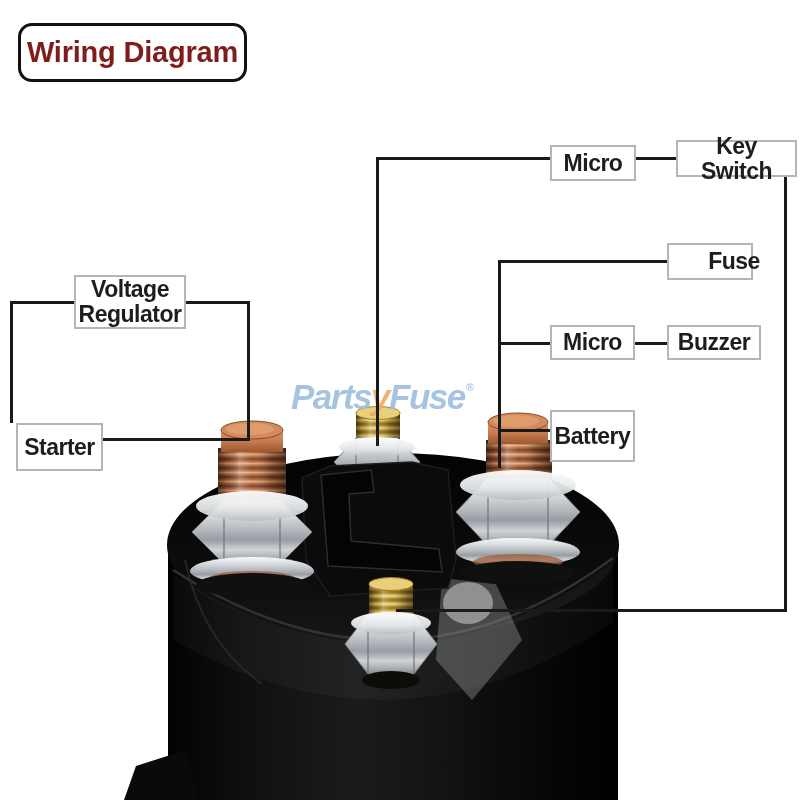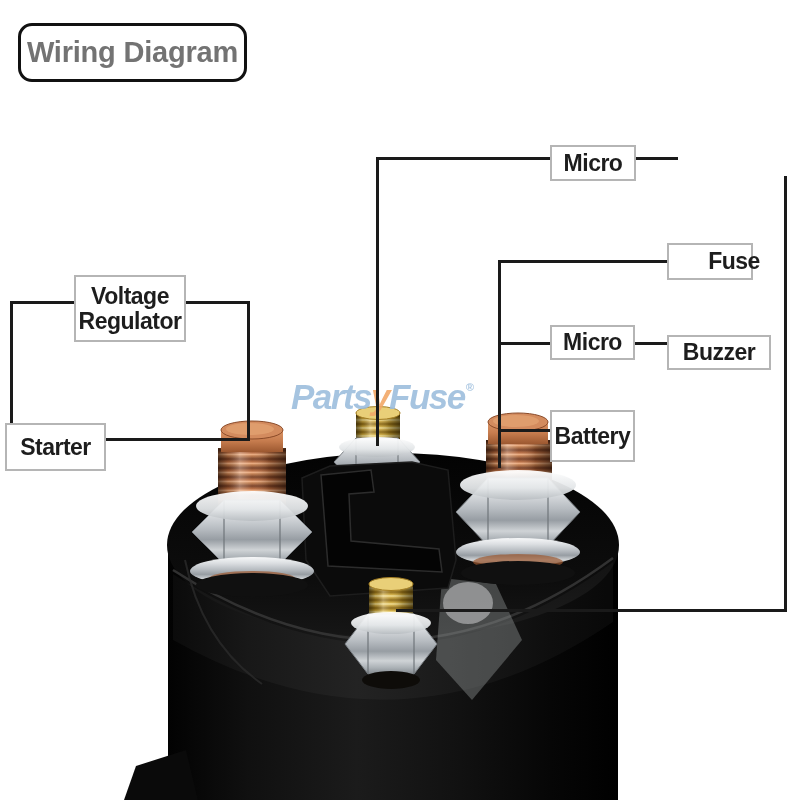--- a/index.html
+++ b/index.html
@@ -19,21 +19,21 @@
   .lbl{
     position:absolute;z-index:4;background:#ffffff;border:2px solid #b5b5b5;
     color:#1d1d1d;display:flex;align-items:center;justify-content:center;
     font-weight:bold;font-size:23px;letter-spacing:-0.5px;line-height:1.08;
     box-sizing:border-box;text-align:center;
   }
   .title-box{
     position:absolute;left:18px;top:23px;width:229px;height:59px;z-index:4;
     background:#ffffff;border:3px solid #111111;border-radius:14px;
     display:flex;align-items:center;justify-content:center;
-    font-size:29px;font-weight:bold;color:#737373;letter-spacing:-0.2px;
+    font-size:29px;font-weight:bold;color:#7f1d1d;letter-spacing:-0.2px;
     box-sizing:border-box;
   }
 </style>
 </head>
 <body>
 
 <div class="stage">
 
   <svg class="photo-svg" width="800" height="800" viewBox="0 0 800 800">
     <defs>
@@ -177,22 +177,23 @@
   <div class="wire" style="left:498px;top:342px;width:53px;height:3px;"></div>
   <div class="wire" style="left:634px;top:342px;width:34px;height:3px;"></div>
   <div class="wire" style="left:498px;top:429px;width:54px;height:3px;"></div>
   <div class="wire" style="left:10px;top:301px;width:64px;height:3px;"></div>
   <div class="wire" style="left:10px;top:301px;width:3px;height:122px;"></div>
   <div class="wire" style="left:185px;top:301px;width:65px;height:3px;"></div>
   <div class="wire" style="left:247px;top:301px;width:3px;height:140px;"></div>
   <div class="wire" style="left:103px;top:438px;width:147px;height:3px;"></div>
 
   <div class="lbl" style="left:550px;top:145px;width:86px;height:36px;">Micro</div>
+  <div class="lbl" style="left:676px;top:140px;width:121px;height:37px;">Key Switch</div>
   <div class="lbl" style="left:667px;top:243px;width:86px;height:37px;padding-left:48px;">Fuse</div>
   <div class="lbl" style="left:550px;top:325px;width:85px;height:35px;">Micro</div>
-  <div class="lbl" style="left:667px;top:335px;width:104px;height:35px;">Buzzer</div>
+  <div class="lbl" style="left:667px;top:325px;width:94px;height:35px;">Buzzer</div>
   <div class="lbl" style="left:550px;top:410px;width:85px;height:52px;">Battery</div>
-  <div class="lbl" style="left:74px;top:275px;width:112px;height:67px;">Voltage Regulator</div>
-  <div class="lbl" style="left:5px;top:423px;width:101px;height:48px;">Starter</div>
+  <div class="lbl" style="left:74px;top:275px;width:112px;height:54px;">Voltage Regulator</div>
+  <div class="lbl" style="left:16px;top:423px;width:87px;height:48px;">Starter</div>
 
   <div class="title-box">Wiring Diagram</div>
 
 </div>
 
 </body></html>

